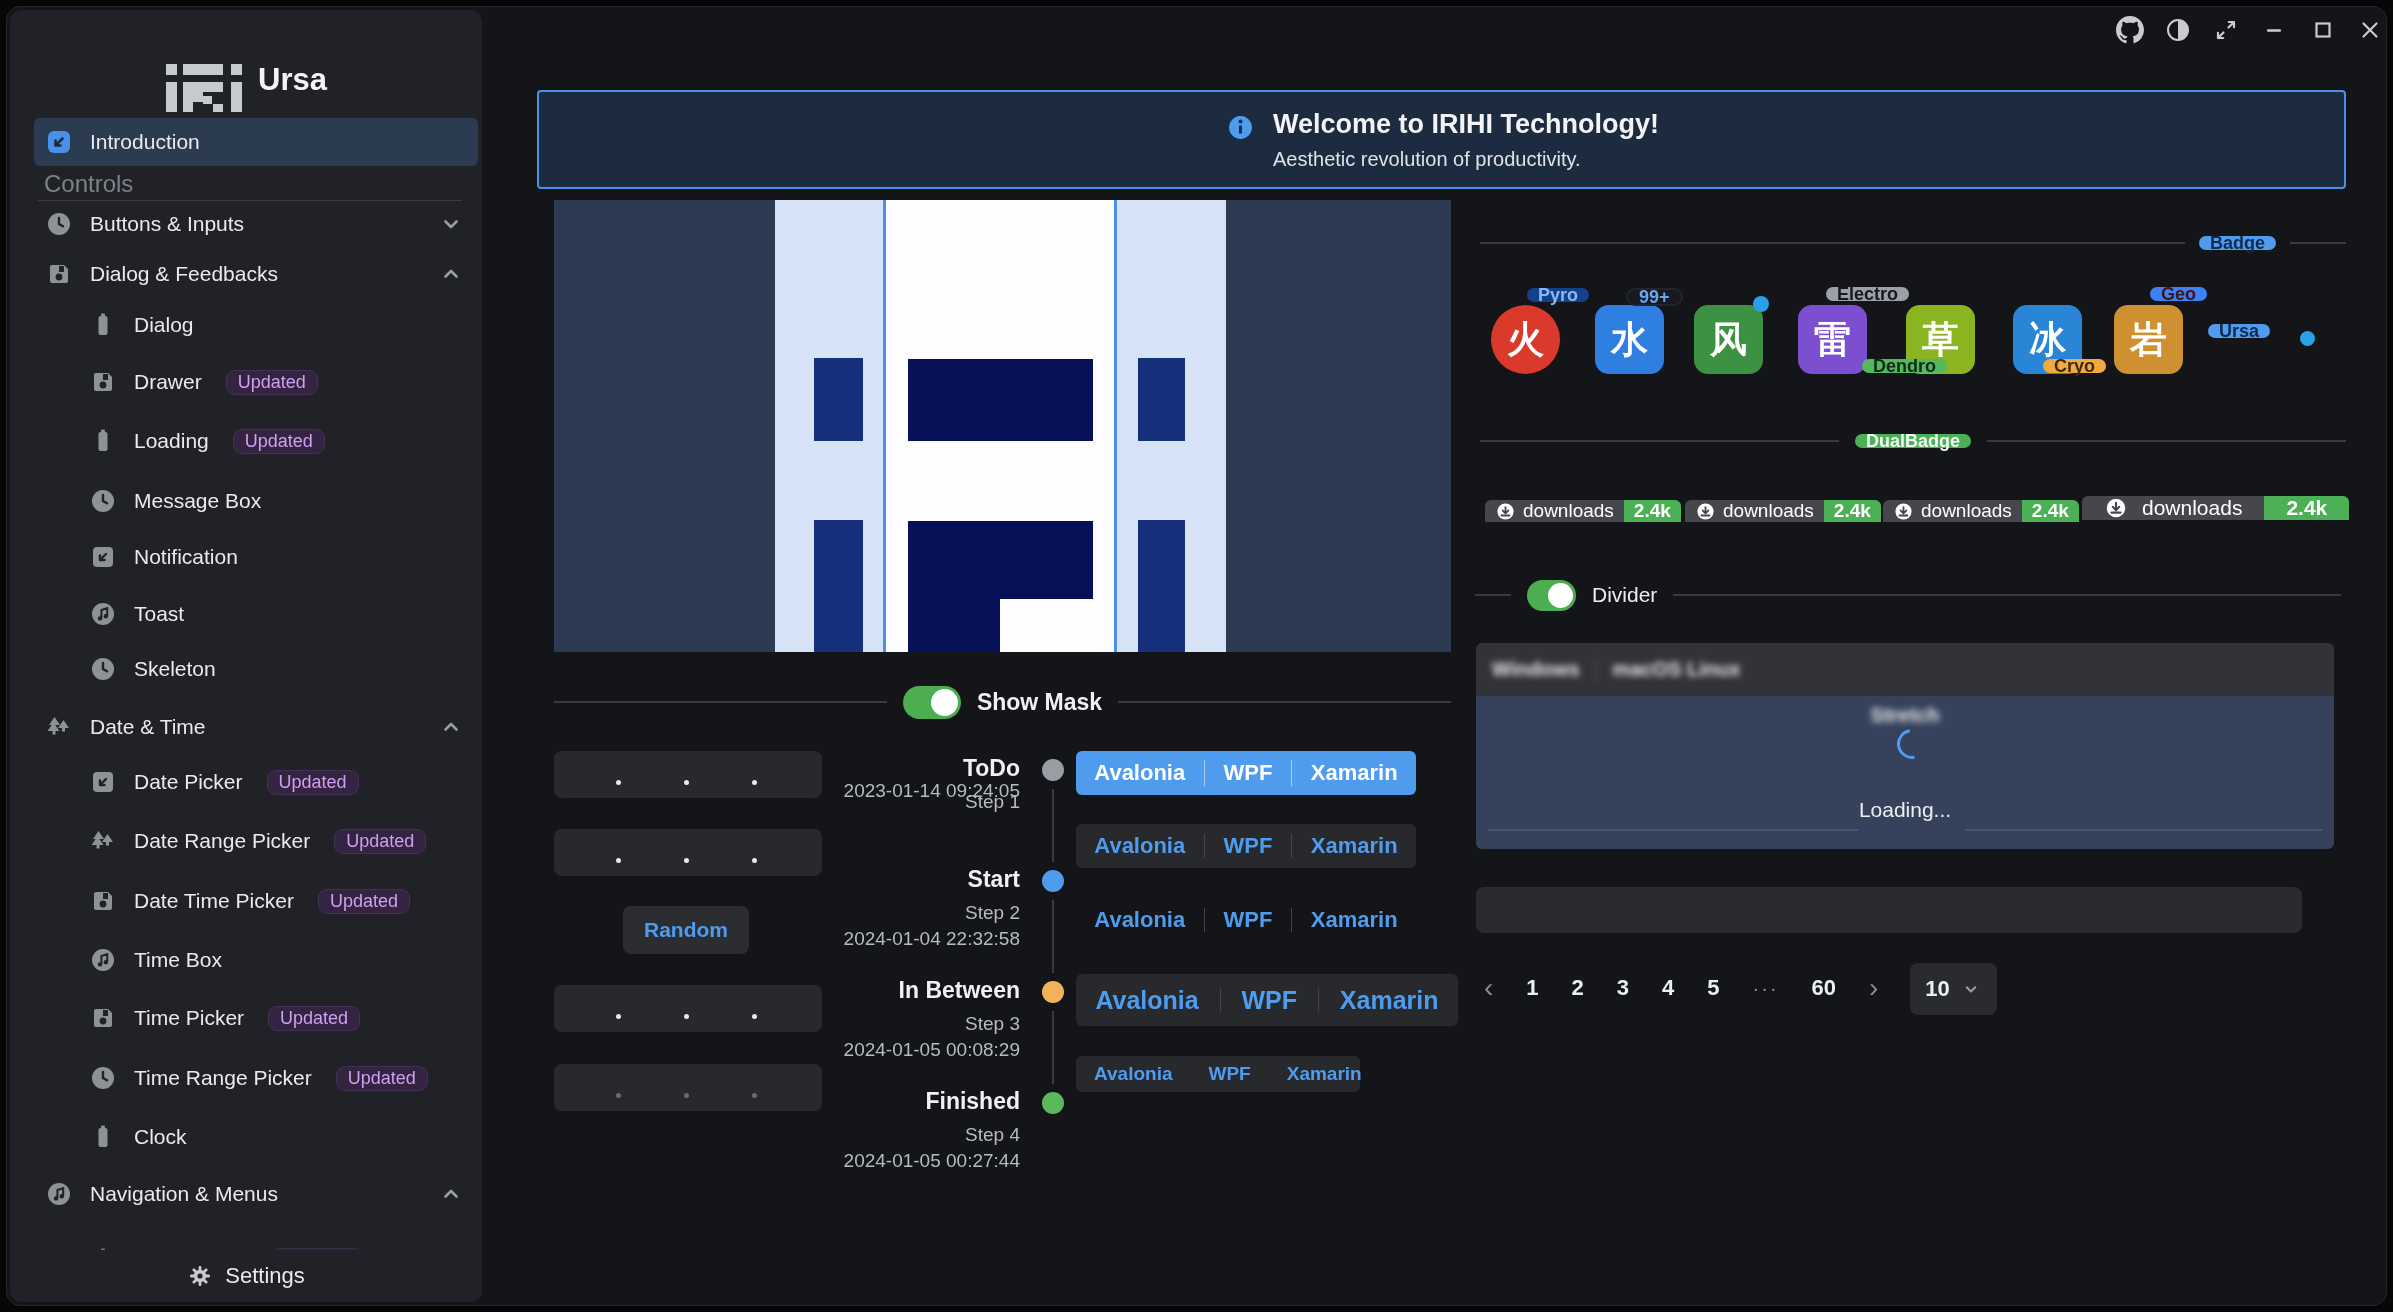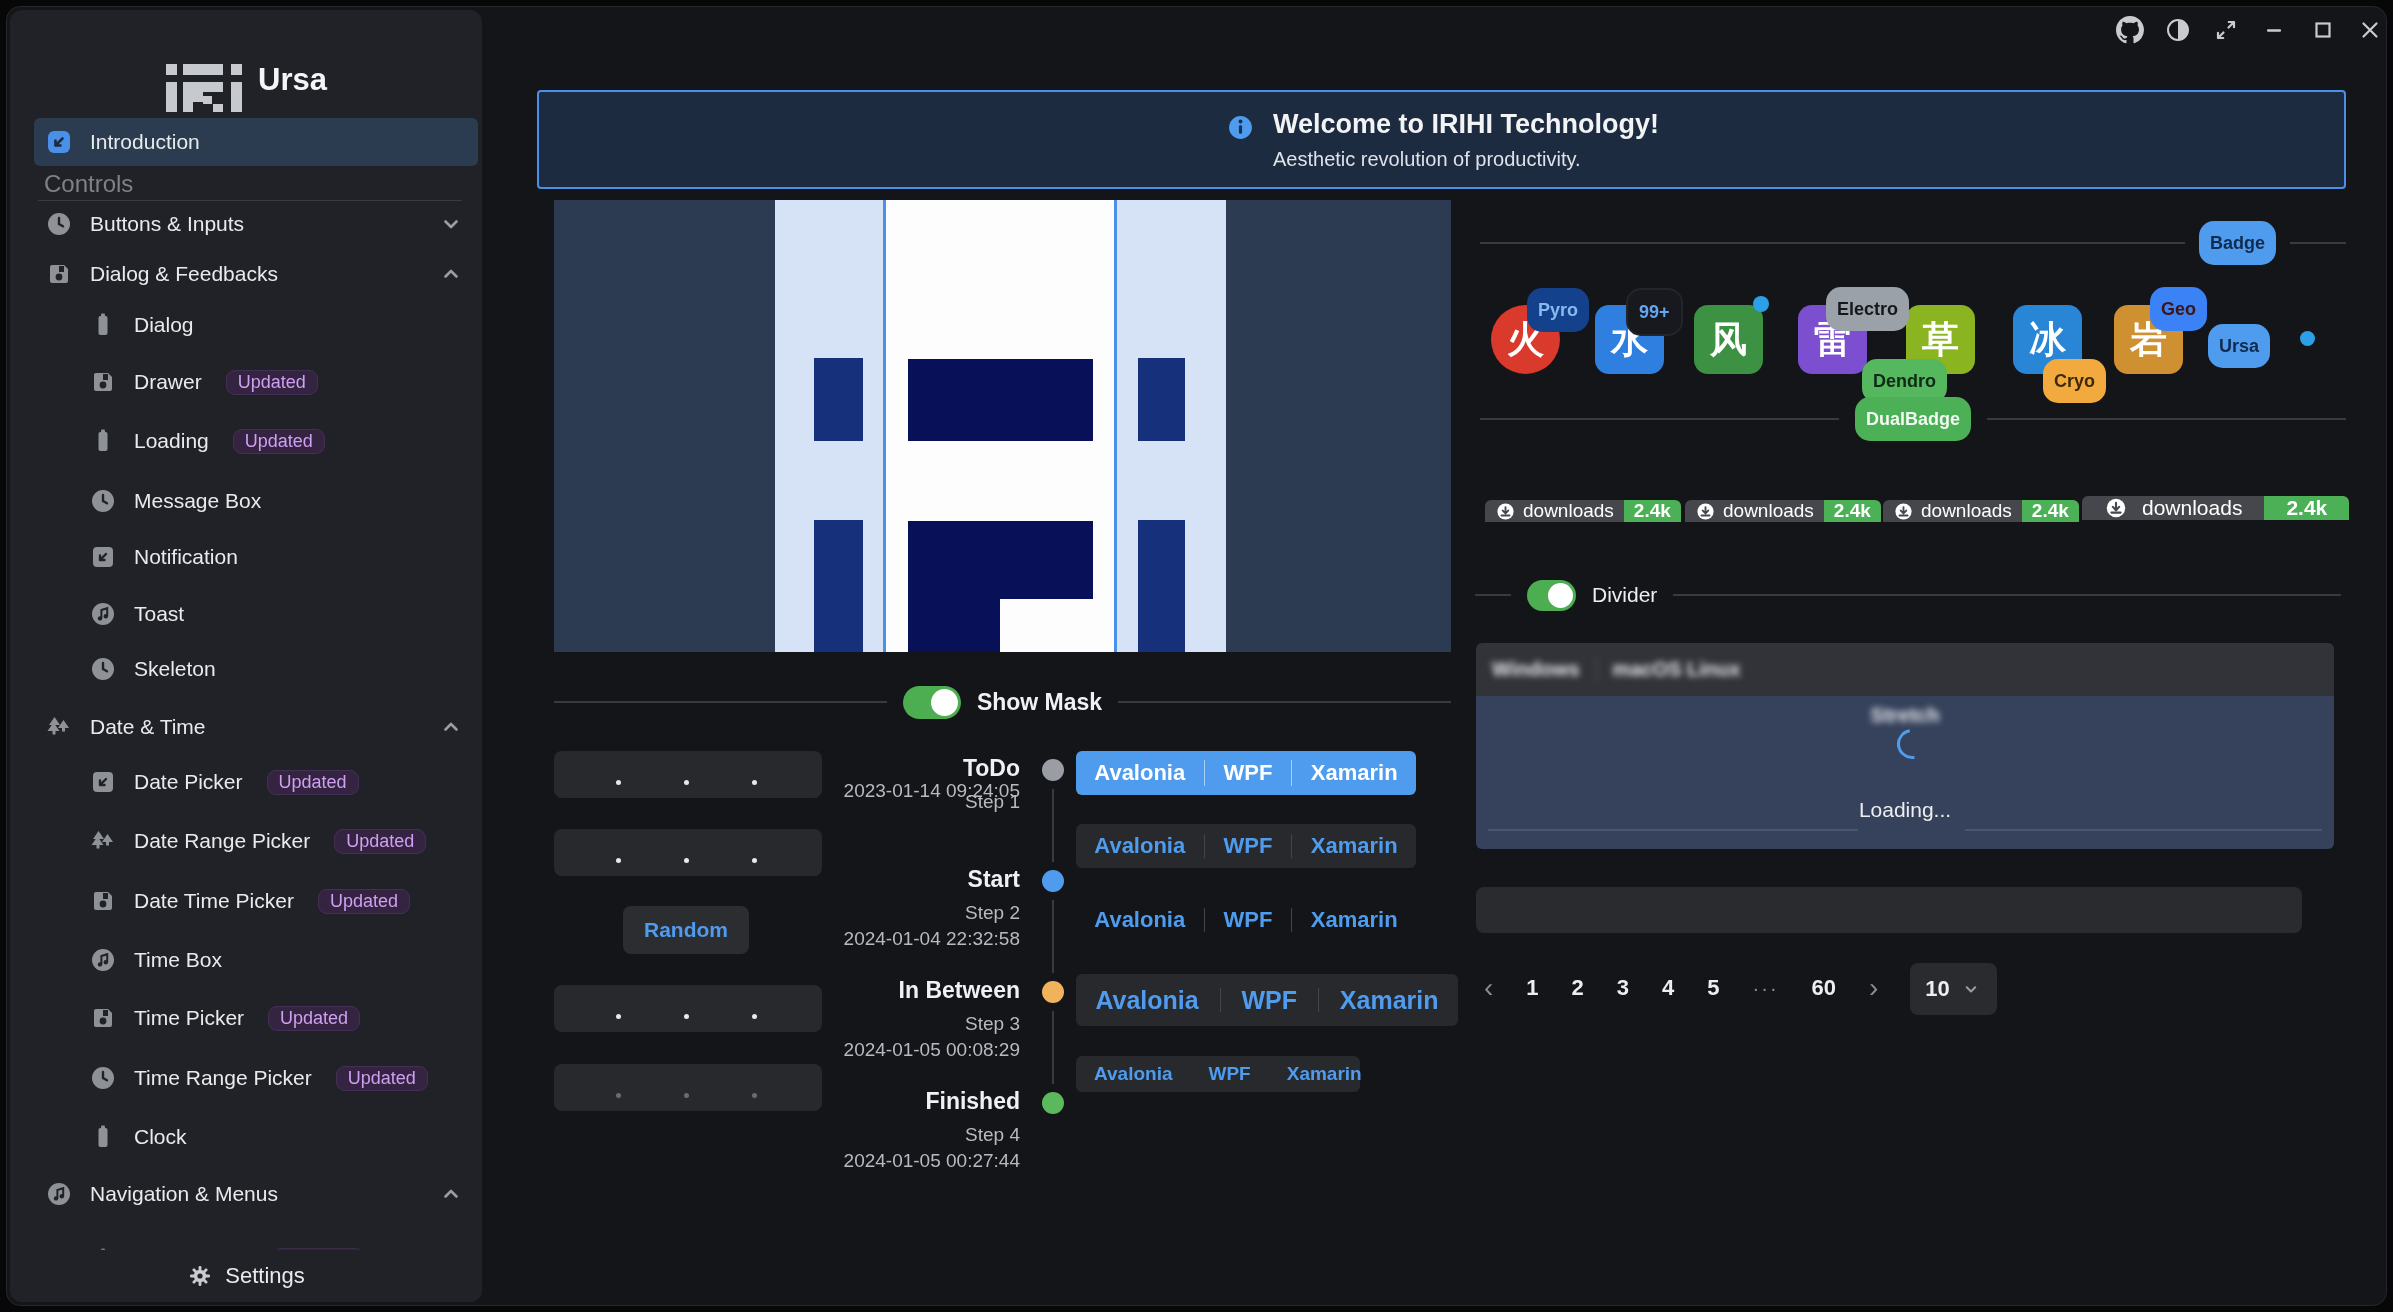--- a/index.html
+++ b/index.html
@@ -64,21 +64,21 @@
   
   .pg{position:absolute;display:flex;align-items:center;border-radius:6px;justify-content:space-around}
   .pg span{font-weight:bold;white-space:nowrap;padding:0 18px}
   .pg .sep{width:1px;align-self:center}
   .pg1{background:#4f9cef}.pg1 span{color:#fff;font-size:22px}.pg1 .sep{background:rgba(255,255,255,.5);height:26px}
   .pgd{background:#28292d}.pgd span{color:#4f9cef}.pgd .sep{background:#44454a;height:24px}
 
   
   .bsq{position:absolute;top:305px;width:69px;height:69px;border-radius:14px;display:flex;
        align-items:center;justify-content:center;font-size:37px;font-weight:bold;color:#fff}
-  .pill{position:absolute;height:44px;border-radius:15px;padding:0 11px;display:flex;align-items:center;
+  .pill{position:absolute;height:14px;border-radius:15px;padding:0 11px;display:flex;align-items:center;
         font-size:18px;font-weight:bold;white-space:nowrap}
   .bdot{position:absolute;border-radius:50%;background:#2ba0e8}
 
   
   .dualb{position:absolute;display:flex;border-radius:6px;overflow:hidden;align-items:flex-start}
   .dualb .l{background:#46474c;color:#fff;display:flex;align-items:center;gap:7px;padding:0 10px}
   .dualb .r{background:#4cb057;color:#fff;font-weight:bold;display:flex;align-items:center;padding:0 10px}
 
   
   #lpanel{left:1476px;top:643px;width:858px;height:206px;border-radius:6px;overflow:hidden}
@@ -562,21 +562,21 @@
   <span>Cryo</span>
   </div>
 <div class="pill" style="left:2150px;top:287px;background:#3b82f6;color:#3f1511">
   <span>Geo</span>
   </div>
 <div class="pill" style="left:2208px;top:324px;background:#4f9cef;color:#0f2b50">
   <span>Ursa</span>
   </div>
 <div class="bdot" style="left:2300px;top:331px;width:15px;height:15px"></div>
 
-<div class="ab flex" style="left:1480px;top:402px;width:866px;height:34px;gap:16px">
+<div class="ab flex" style="left:1480px;top:424px;width:866px;height:34px;gap:16px">
   <div class="hline" style="flex:1"></div>
   <div class="pill" style="position:static;background:#4cb057;color:#f2faf3">
       <span>DualBadge</span>
     </div>
   <div class="hline" style="flex:1"></div>
 </div>
 
 <div class="dualb" style="left:1485px;top:500px;height:37px;font-size:19px">
   <div class="l">
       <svg width="21" height="21" viewBox="0 0 26 26">

